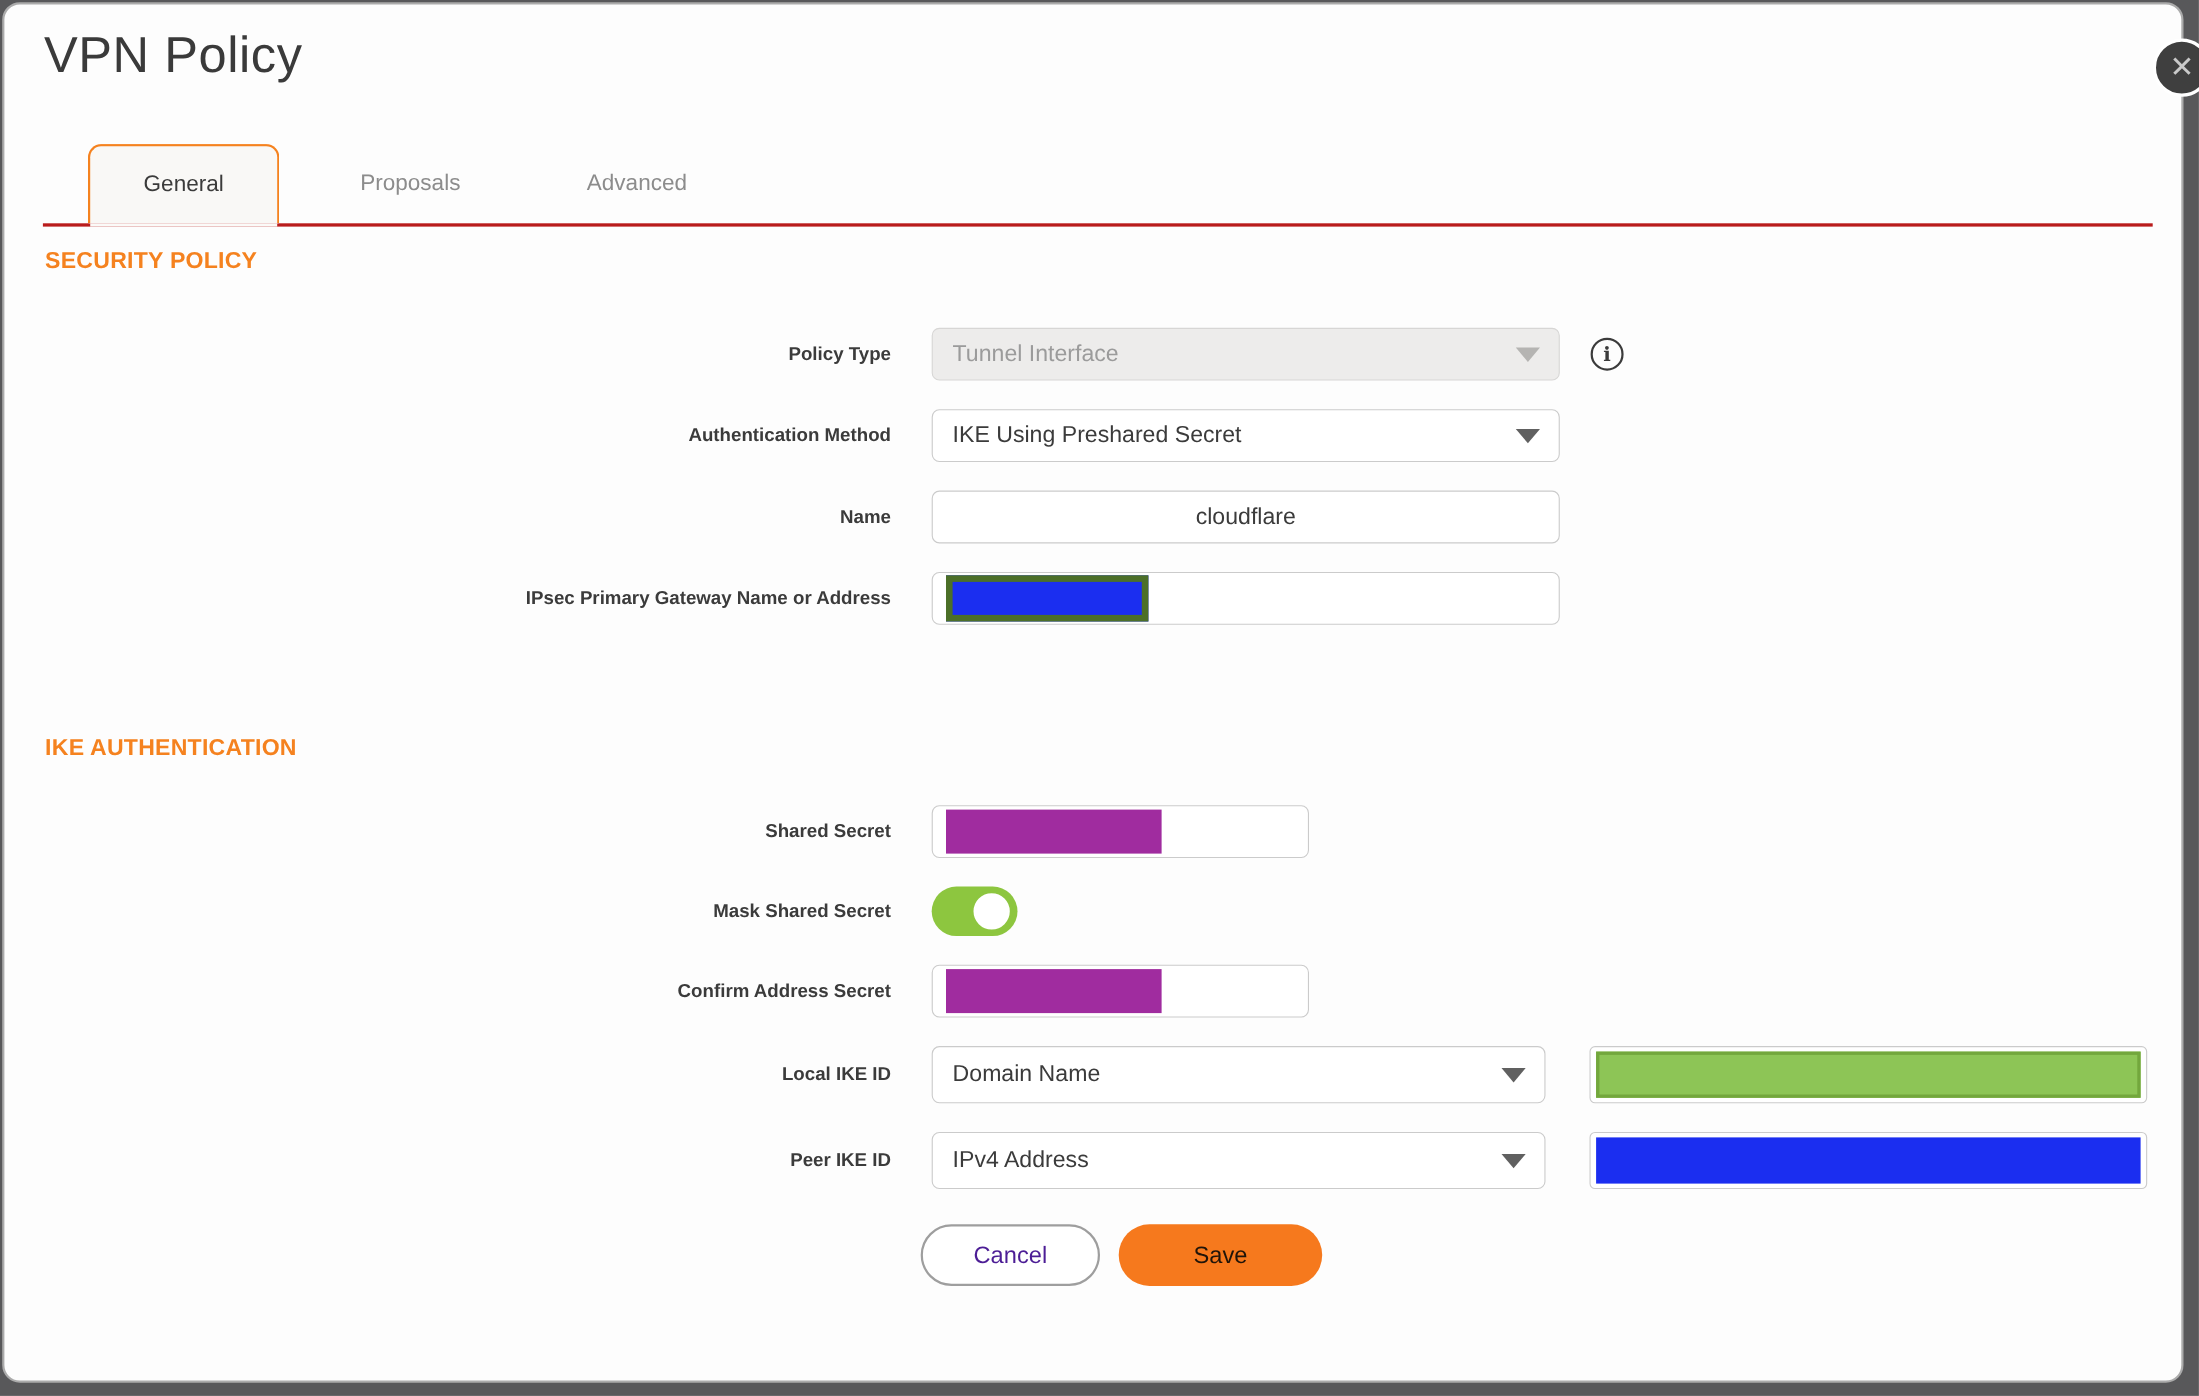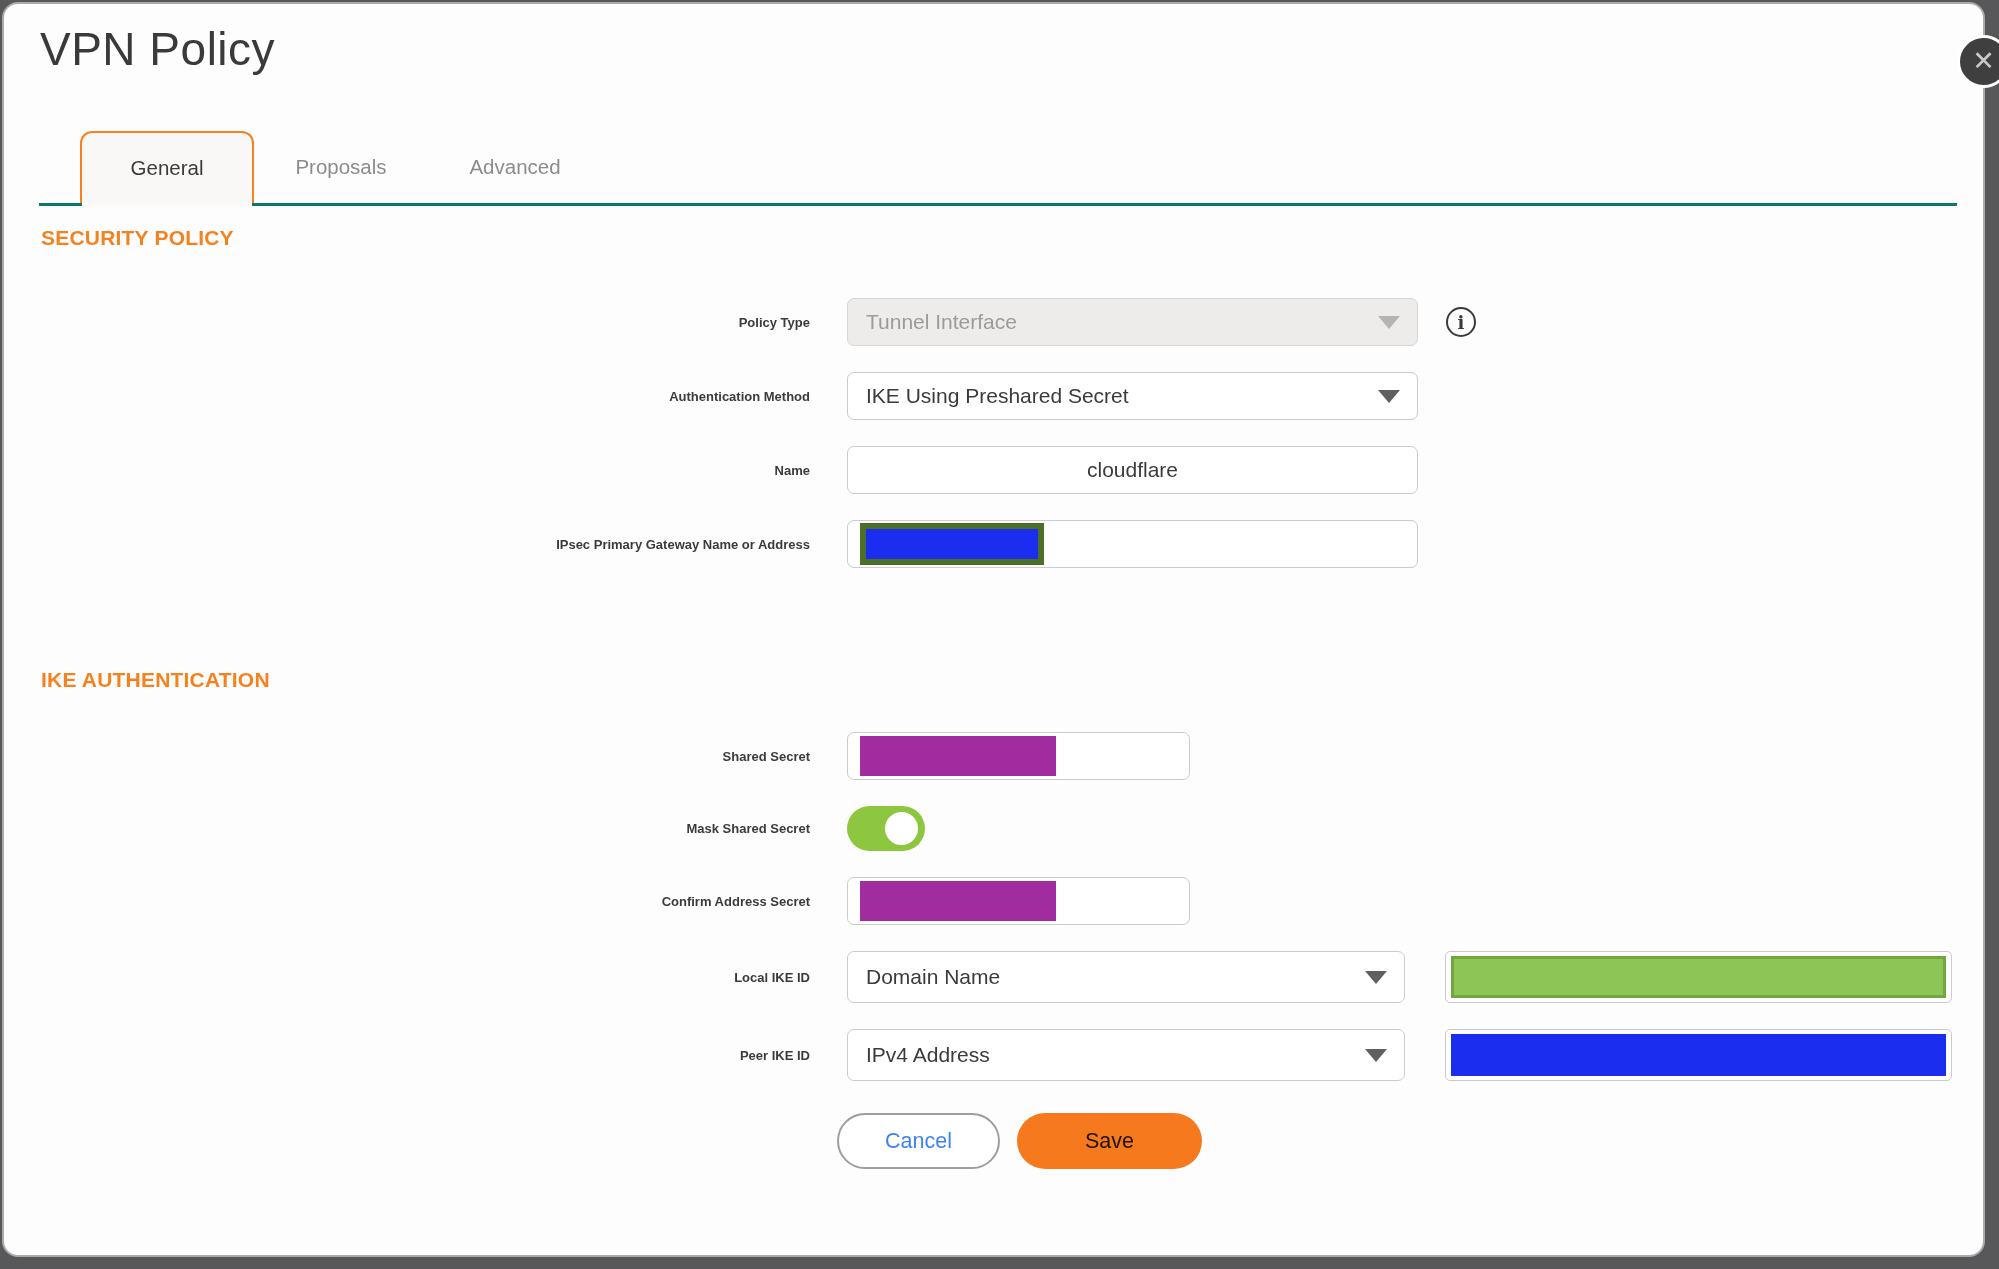--- a/index.html
+++ b/index.html
@@ -39,21 +39,22 @@
     color: #3A3A3A;
     letter-spacing: 0.5px;
   }
   
   .tabbar {
     display: flex;
     align-items: flex-end;
     height: 72px;
     margin: 58px 26px 0 35px;
     padding-left: 41px;
-    border-bottom: 3px solid #0f766e;
+    border-bottom: 3px solid #b91c1c;
+    gap: 32px;
   }
   .tab {
     width: 174px;
     height: 72px;
     display: flex;
     align-items: center;
     justify-content: center;
     font-size: 20.5px;
     color: #8C8C8C;
     cursor: pointer;
@@ -82,21 +83,21 @@
   }
   
   .row {
     display: flex;
     align-items: center;
     margin-bottom: 26px;
   }
   .row-label {
     width: 806px;
     text-align: right;
-    font-size: 13px;
+    font-size: 17px;
     font-weight: bold;
     color: #3B3B3B;
     flex: 0 0 auto;
   }
   .control { margin-left: 37px; display: flex; align-items: center; }
   .field, .select, .text-input {
     width: 571px;
     height: 48px;
     border: 1.5px solid #CBCBCB;
     border-radius: 7px;
@@ -209,21 +210,21 @@
     font-size: 21.5px;
     cursor: pointer;
     display: flex;
     align-items: center;
     justify-content: center;
   }
   .btn-cancel {
     width: 163px;
     background: #FFFFFF;
     border: 2px solid #9E9E9E;
-    color: #3b82f6;
+    color: #4c1d95;
   }
   .btn-save {
     width: 185px;
     margin-left: 17px;
     background: #F6791D;
     border: none;
     color: #201409;
   }
   .spacer-ike { height: 54px; }
   .form-security { margin-top: 48px; }

